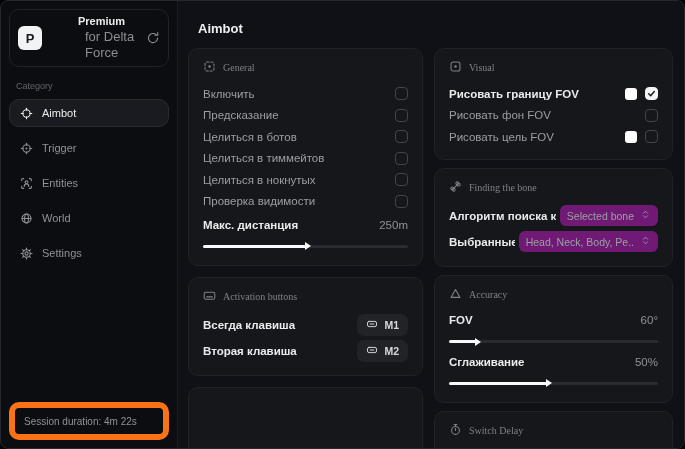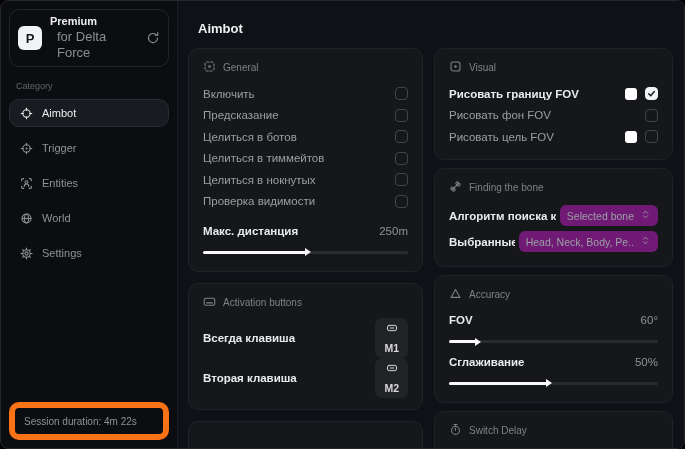--- a/index.html
+++ b/index.html
@@ -17,21 +17,21 @@
   .sidebar { width:176px; flex:none; display:flex; flex-direction:column; padding:8px; }
   .brand-card {
     display:flex; align-items:center; gap:8px; padding:5px 8px;
     border:1px solid #222328; border-radius:10px; min-height:38px;
   }
   .logo {
     width:24px; height:24px; border-radius:6px; background:#f2f3f4; color:#17181b;
     display:flex; align-items:center; justify-content:center;
     font-weight:bold; font-size:13px;
   }
-  .brand-text { flex:1; min-width:0; line-height:1.25; }
+  .brand-text { flex:1; min-width:0; line-height:1.25;margin-left:28px; }
   .brand-title { font-size:11px; font-weight:700; color:#ecedee; }
   .brand-sub { font-size:13px; color:#8b8e93;padding-left:7px; }
   .brand-action { color:#8b8e93; display:flex; }
   .category { font-size:9px; color:#626569; margin:14px 0 8px 7px; }
   .nav { display:flex; flex-direction:column; gap:7px; }
   .nav-item {
     display:flex; align-items:center; gap:9px; height:28px; padding:0 10px;
     border-radius:10px; color:#8f9296; font-size:11px; border:1px solid transparent;
     cursor:pointer;
   }
@@ -50,21 +50,21 @@
   .col { display:flex; flex-direction:column; }
   .col-left { width:235px; gap:11px; }
   .col-right { width:239px; gap:8px; }
   .card {
     background:#16171b; border:1px solid #212227; border-radius:10px;
     padding:11px 14px; width:100%;
   }
   .card-empty { height:78px; }
   .sec-head {
     display:flex; align-items:center; gap:7px; color:#7e8186;
-    font-family:Liberation Sans, sans-serif; font-size:10px; margin-bottom:8px;
+    font-family:Liberation Serif, serif; font-size:10px; margin-bottom:8px;
   }
   .sec-head svg { flex:none; }
   .row {
     display:flex; align-items:center; justify-content:space-between;
     min-height:21.5px; font-size:11.5px; color:#9b9ea3;
   }
   .row-tall { min-height:26px; }
   .label { white-space:nowrap; }
   .label-clip { flex:1; min-width:0; overflow:hidden; margin-right:4px; }
   .bright { color:#e9ebec; font-weight:600; }
@@ -89,23 +89,23 @@
     transform:translate(-1px,-50%);
   }
   .dropdown {
     display:flex; align-items:center; gap:6px; background:#701a75; border-radius:6px;
     padding:4px 7px; font-size:10.5px; color:#9aa0a4; white-space:nowrap;
     flex:none; cursor:pointer;
   }
   .dropdown svg { flex:none; }
   .keybtn {
     display:flex; align-items:center; gap:6px; background:#222327; border-radius:7px;
-    padding:4px 9px; font-size:10.5px; color:#d8d9db; font-weight:600; cursor:pointer;flex-direction:column;
-  }
-  .slider-group { margin-top:8px; }
+    padding:4px 9px; font-size:10.5px; color:#d8d9db; font-weight:600; cursor:pointer;
+  }
+  .slider-group { margin-top:2px; }
   .slider-group + .slider-group { margin-top:8px; }
   svg { stroke:currentColor; fill:none; stroke-width:1.3; stroke-linecap:round; stroke-linejoin:round; }
   svg .fillshape { fill:currentColor; stroke:none; }
 </style>
 </head>
 <body>
 
 <div class="window">
 
   <aside class="sidebar">

